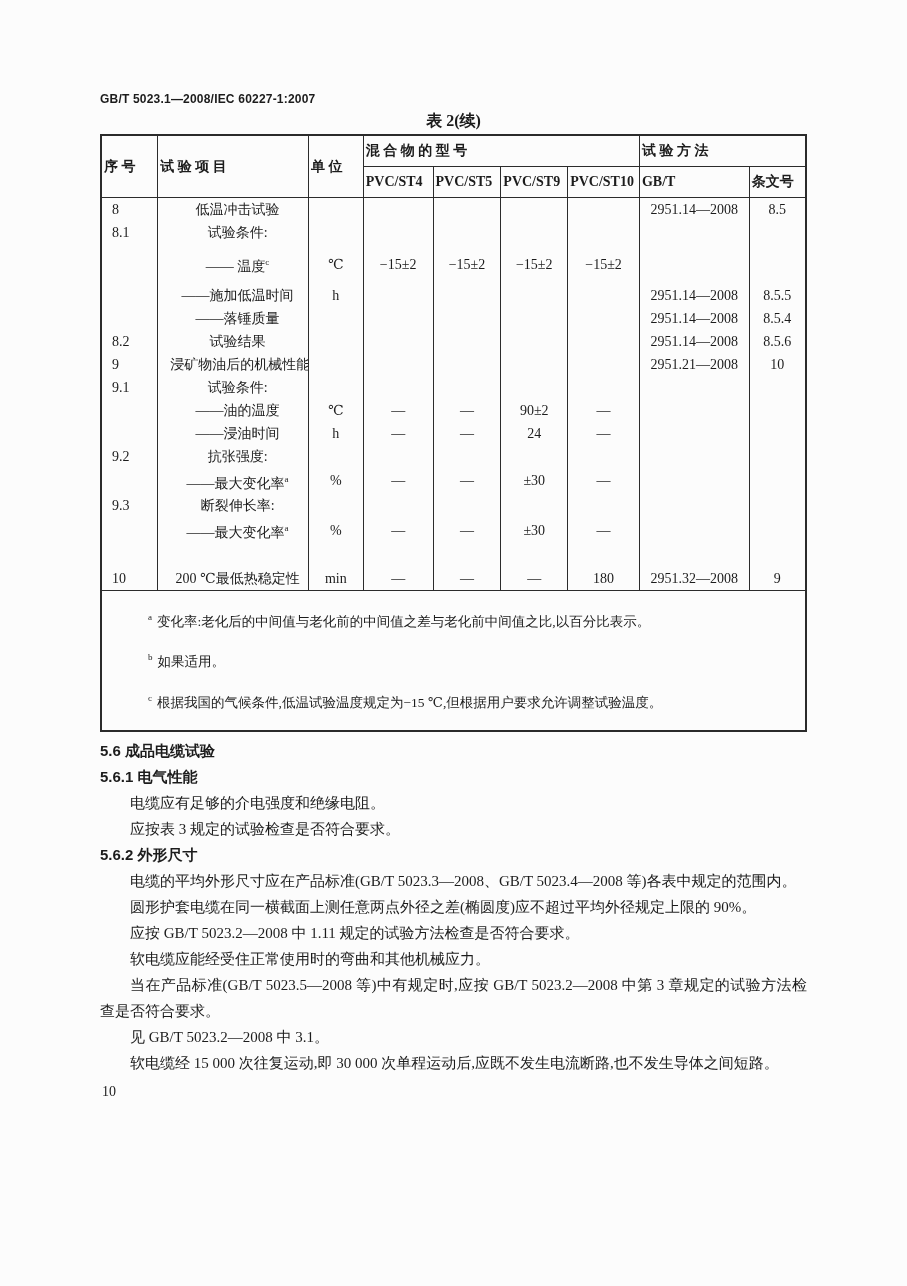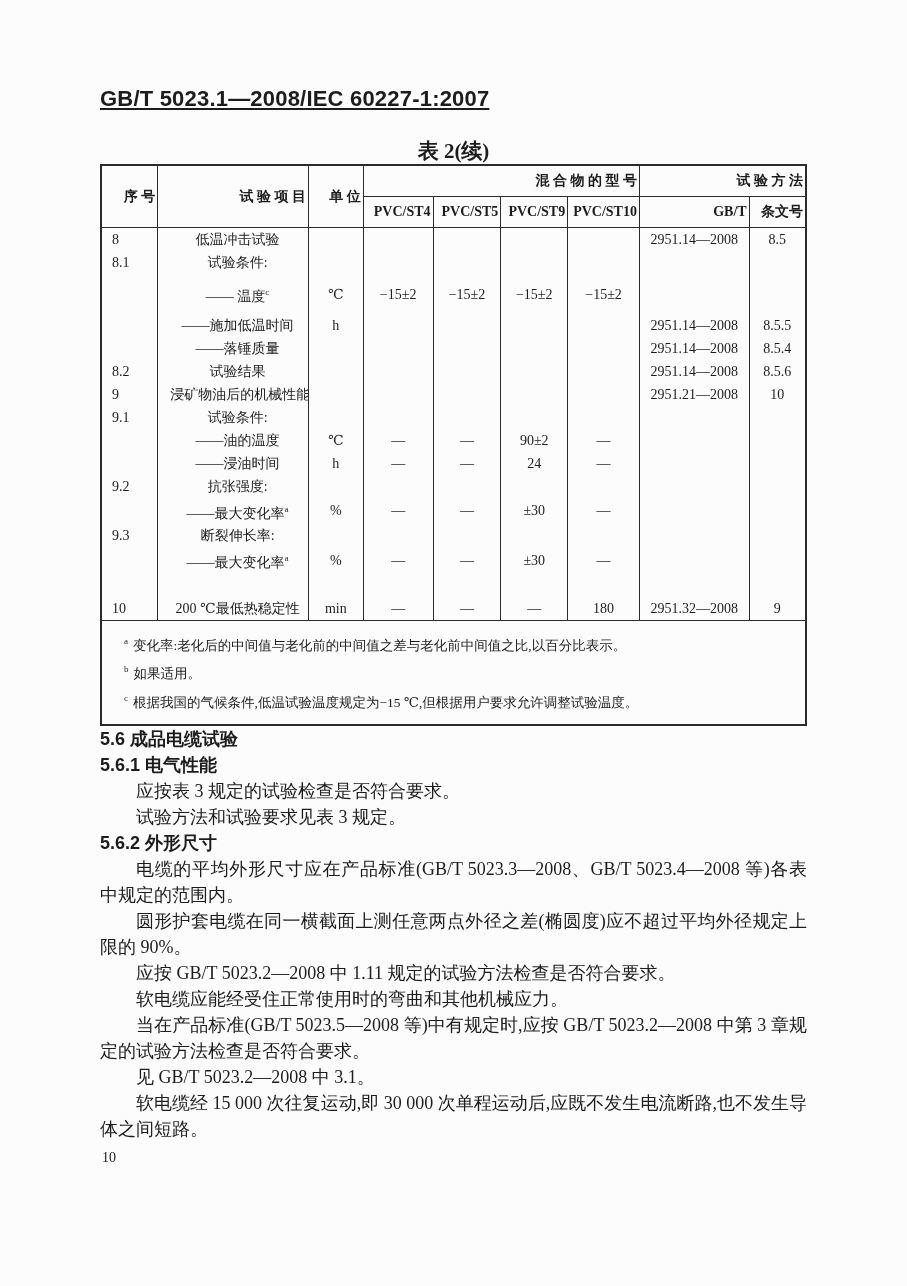--- a/index.html
+++ b/index.html
@@ -9,57 +9,56 @@
     color:#1c1c1c;
     font-family:"Liberation Serif","DejaVu Serif",serif;
     position:relative;
     overflow:hidden;
   }
   .content{
     position:absolute;left:100px;top:88px;width:707px;
   }
   .doc-header{
     font-family:"Liberation Sans","DejaVu Sans",sans-serif;
-    font-weight:bold;font-size:22px;line-height:22px;
+    font-weight:bold;font-size:12px;line-height:22px;
     letter-spacing:0.2px;
-    text-decoration:underline;
   }
   .table-title{
-    text-align:center;font-weight:bold;font-size:21px;
-    margin-top:30px;line-height:22px;
+    text-align:center;font-weight:bold;font-size:16px;
+    line-height:22px;
   }
   table.std-table{
     border-collapse:collapse;table-layout:fixed;width:100%;
     margin-top:2px;
     font-size:14px;
   }
   table.std-table, .std-table th, .std-table tfoot td{border:1px solid #2b2b2b;}
   table.std-table{border-width:2px;}
   .std-table th{
     font-weight:bold;font-size:14px;padding:6px 2px;line-height:18px;
-    text-align:right;vertical-align:middle;
+    text-align:left;vertical-align:middle;
   }
   .std-table tbody td{
     border:none;border-left:1px solid #2b2b2b;
     padding:3px 3px;line-height:17px;height:17px;
     text-align:center;vertical-align:middle;
     overflow:hidden;white-space:nowrap;
   }
   .std-table tbody tr.tall td{padding-top:10px;padding-bottom:9px;}
   .std-table tbody tr.last td{padding-top:26px;padding-bottom:3px;}
   .std-table tbody td.col-no{text-align:left;padding-left:10px;}
   .std-table tbody td.col-item{text-align:center;padding-left:12px;}
   .std-table tfoot td{
     border-left:none;border-right:none;border-bottom:none;
     text-align:left;padding:8px 14px 10px 22px;
   }
-  .fn-line{font-size:13.5px;line-height:24px;}
+  .fn-line{font-size:13.5px;line-height:36px;margin-left:24px;}
   .fn-line sup, .std-table sup{font-size:9px;}
   .fn-line sup{margin-right:5px;}
-  .sections{font-size:18px;}
+  .sections{margin-top:6px;font-size:15px;}
   .sec-heading{
     font-family:"Liberation Sans","DejaVu Sans",sans-serif;
     font-weight:bold;line-height:26px;
   }
   .sec-para{text-indent:2em;line-height:26px;text-align:justify;}
   .page-num{margin-top:8px;font-size:14px;padding-left:2px;}
 </style>
 </head>
 <body>
 
@@ -272,22 +271,22 @@
             <div class="fn-line"><sup>b</sup>如果适用。</div>
             <div class="fn-line"><sup>c</sup>根据我国的气候条件,低温试验温度规定为−15 ℃,但根据用户要求允许调整试验温度。</div>
           </td>
       </tr>
     </tfoot>
   </table>
 
   <div class="sections" id="sections">
       <div class="sec-heading">5.6  成品电缆试验</div>
       <div class="sec-heading">5.6.1  电气性能</div>
+      <div class="sec-para">电缆应有足够的介电强度和绝缘电阻。</div>
       <div class="sec-para">应按表 3 规定的试验检查是否符合要求。</div>
-      <div class="sec-para">试验方法和试验要求见表 3 规定。</div>
       <div class="sec-heading">5.6.2  外形尺寸</div>
       <div class="sec-para">电缆的平均外形尺寸应在产品标准(GB/T 5023.3—2008、GB/T 5023.4—2008 等)各表中规定的范围内。</div>
       <div class="sec-para">圆形护套电缆在同一横截面上测任意两点外径之差(椭圆度)应不超过平均外径规定上限的 90%。</div>
       <div class="sec-para">应按 GB/T 5023.2—2008 中 1.11 规定的试验方法检查是否符合要求。</div>
       <div class="sec-para">软电缆应能经受住正常使用时的弯曲和其他机械应力。</div>
       <div class="sec-para">当在产品标准(GB/T 5023.5—2008 等)中有规定时,应按 GB/T 5023.2—2008 中第 3 章规定的试验方法检查是否符合要求。</div>
       <div class="sec-para">见 GB/T 5023.2—2008 中 3.1。</div>
       <div class="sec-para">软电缆经 15 000 次往复运动,即 30 000 次单程运动后,应既不发生电流断路,也不发生导体之间短路。</div>
     </div>
 

